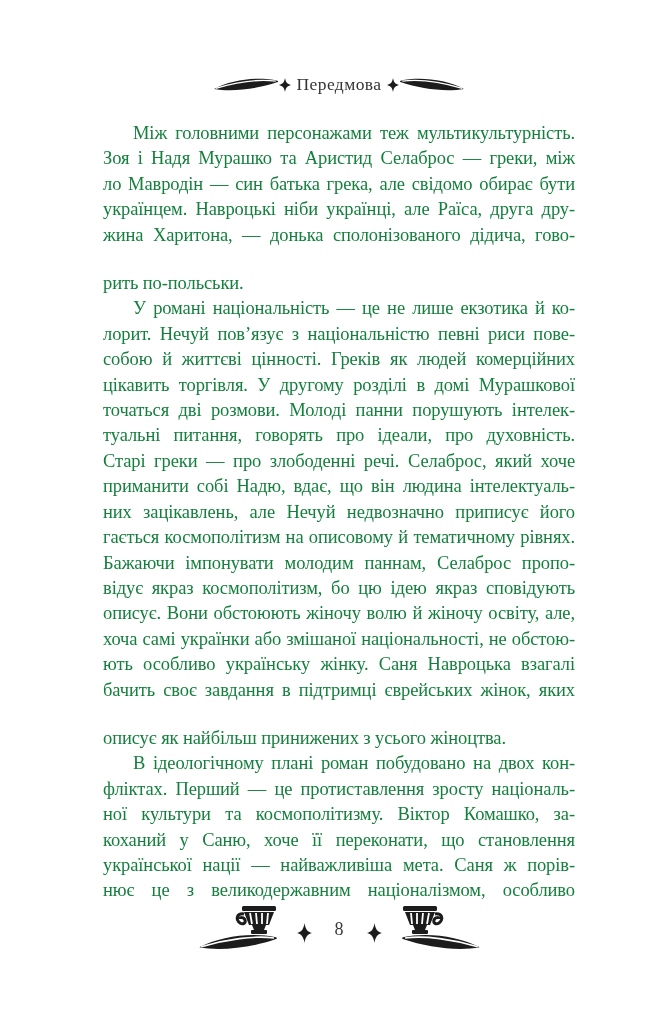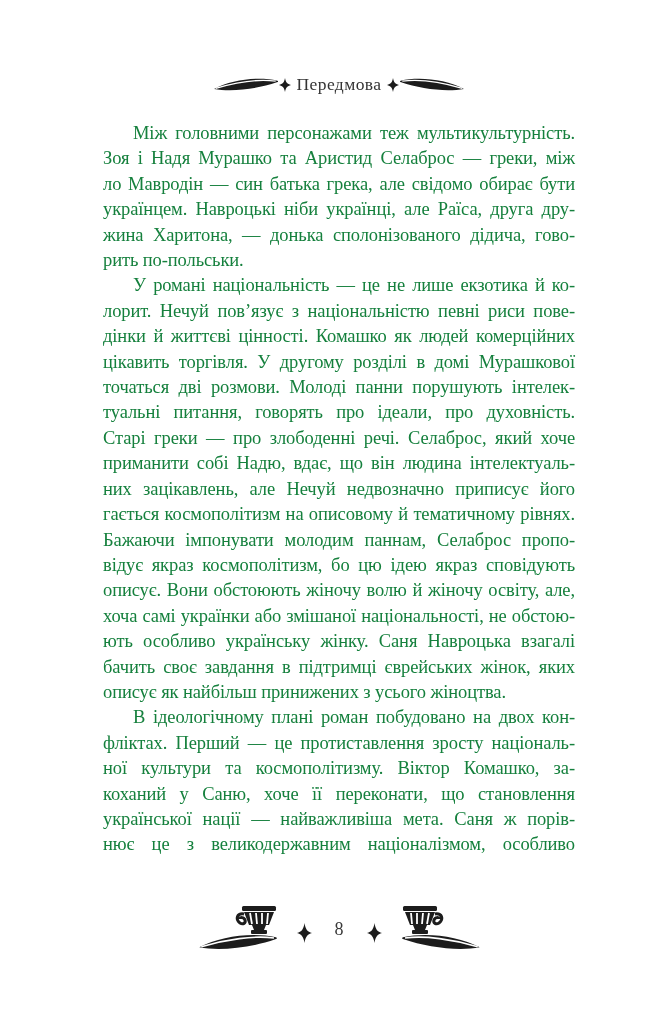--- a/index.html
+++ b/index.html
@@ -48,20 +48,21 @@
     font-size: 18.5px;
     line-height: 25.4px;
     letter-spacing: -0.1px;
     text-align: justify;
     text-align-last: justify;
   }
   .text-line.first-line { text-indent: 30px; }
   .text-line.last-line {
     text-align: center;
     text-align-last: left;
+    margin-top: 23px;
   }
   
   .page-footer {
     position: absolute;
     top: 902px;
     left: 103px;
     width: 472px;
     display: flex;
     align-items: center;
     justify-content: center;
@@ -119,21 +120,21 @@
         <div class="text-line first-line">Між головними персонажами теж мультикультурність.</div>
         <div class="text-line">Зоя і Надя Мурашко та Аристид Селаброс — греки, між</div>
         <div class="text-line">ло Мавродін — син батька грека, але свідомо обирає бути</div>
         <div class="text-line">українцем. Навроцькі ніби українці, але Раїса, друга дру-</div>
         <div class="text-line">жина Харитона, — донька сполонізованого дідича, гово-</div>
         <div class="text-line last-line">рить по-польськи.</div>
       </div>
       <div class="paragraph">
         <div class="text-line first-line">У романі національність — це не лише екзотика й ко-</div>
         <div class="text-line">лорит. Нечуй пов’язує з національністю певні риси пове-</div>
-        <div class="text-line">дінки й життєві цінності. Комашко як людей комерційних</div>
+        <div class="text-line">собою й життєві цінності. Греків як людей комерційних</div>
         <div class="text-line">цікавить торгівля. У другому розділі в домі Мурашкової</div>
         <div class="text-line">точаться дві розмови. Молоді панни порушують інтелек-</div>
         <div class="text-line">туальні питання, говорять про ідеали, про духовність.</div>
         <div class="text-line">Старі греки — про злободенні речі. Селаброс, який хоче</div>
         <div class="text-line">приманити собі Надю, вдає, що він людина інтелектуаль-</div>
         <div class="text-line">них зацікавлень, але Нечуй недвозначно приписує його</div>
         <div class="text-line">гається космополітизм на описовому й тематичному рівнях.</div>
         <div class="text-line">Бажаючи імпонувати молодим паннам, Селаброс пропо-</div>
         <div class="text-line">відує якраз космополітизм, бо цю ідею якраз сповідують</div>
         <div class="text-line">описує. Вони обстоюють жіночу волю й жіночу освіту, але,</div>

